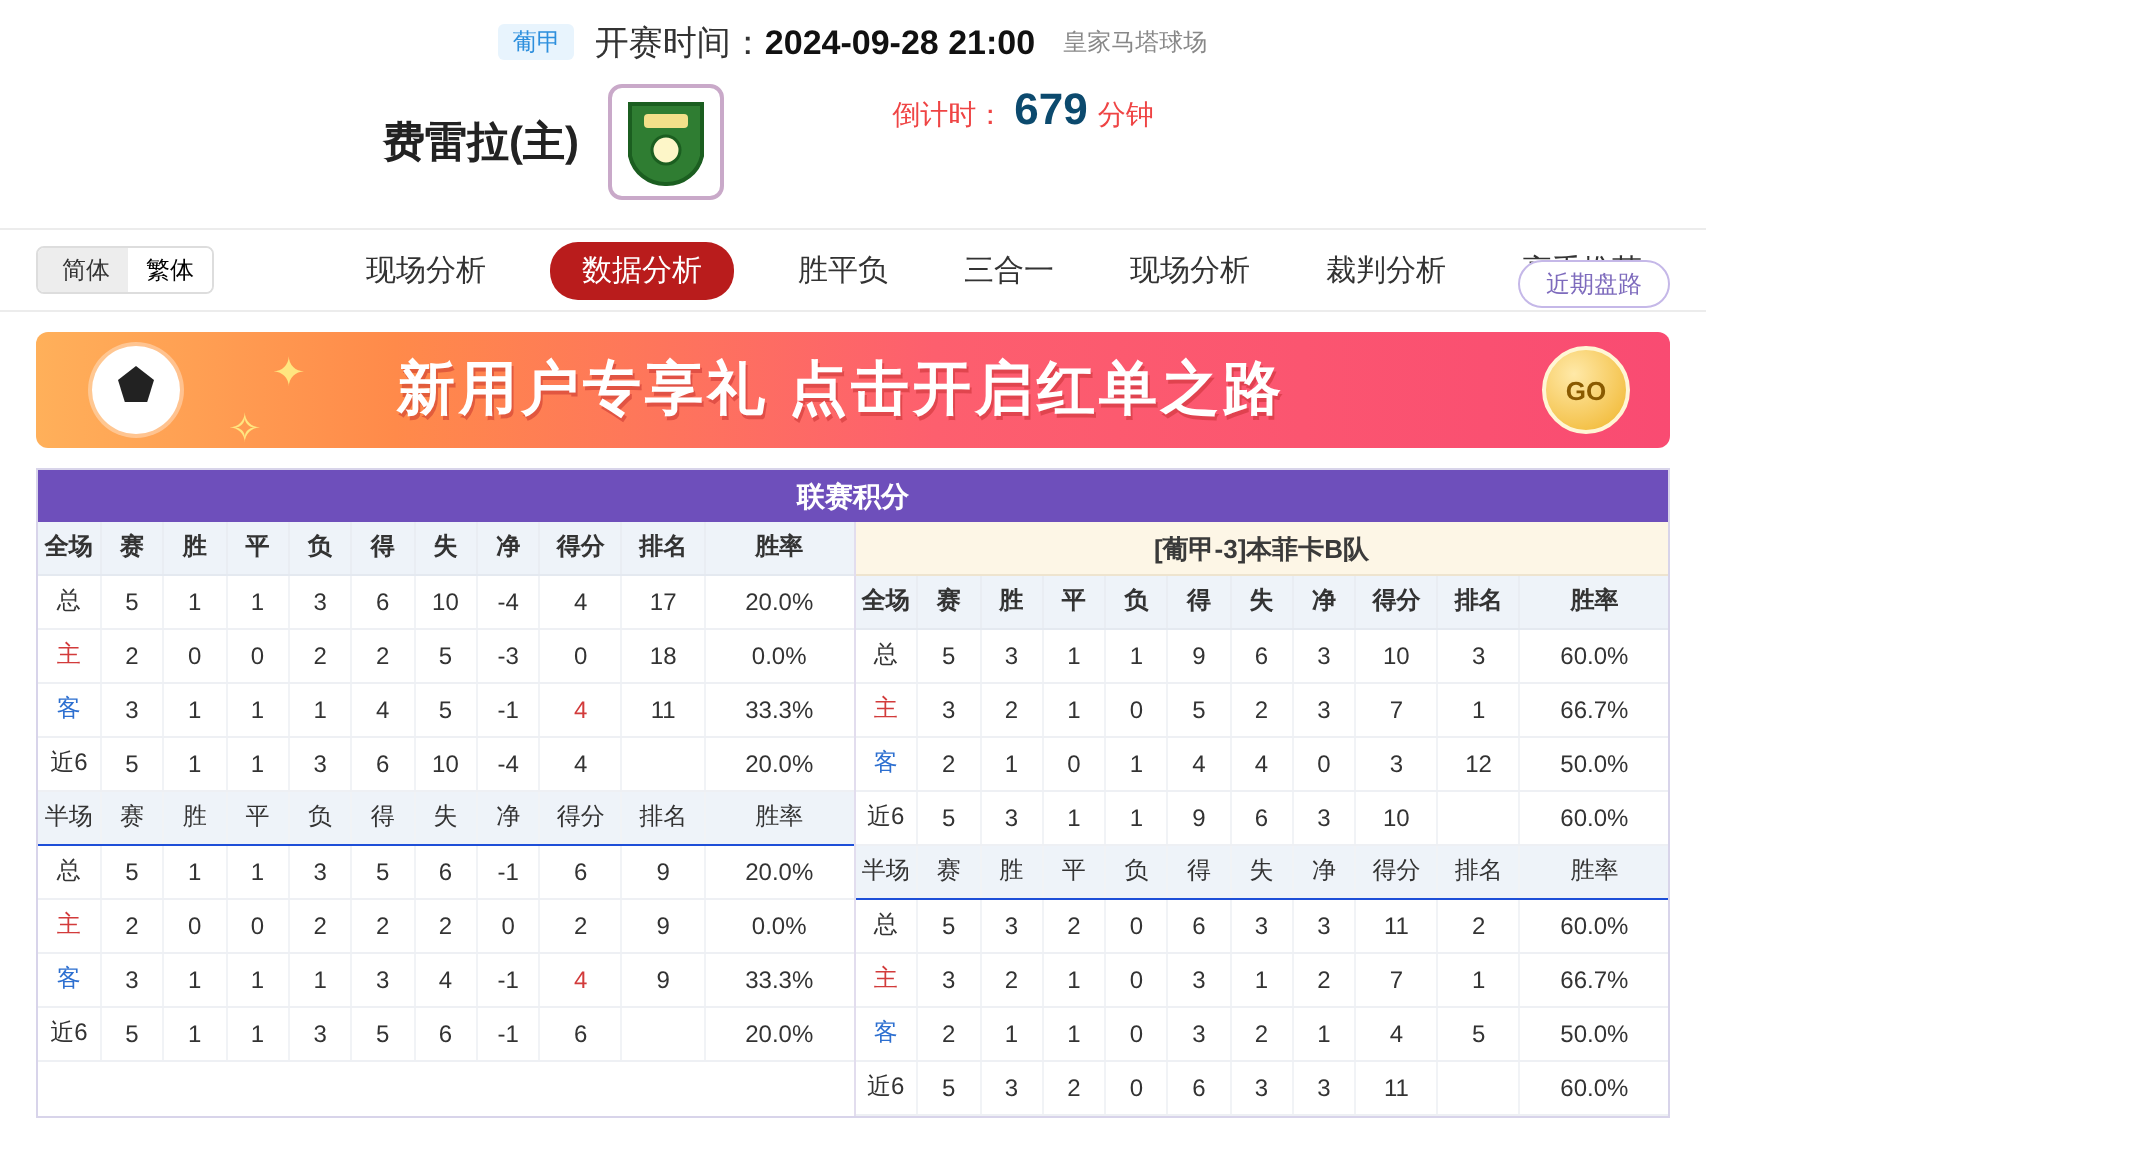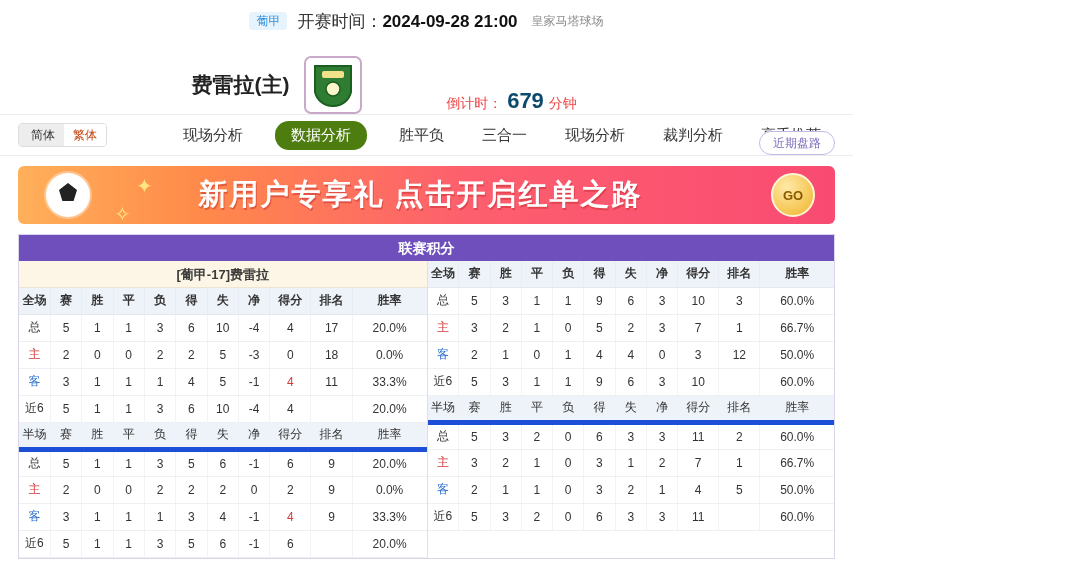--- a/index.html
+++ b/index.html
@@ -31,21 +31,21 @@
     line-height: 1;
   }
   .match-time { color: #333; font-size: 17px; }
   .match-time b { color: #111; }
   .venue { color: #888; font-size: 12px; margin-left: 4px; }
 
   
   .teams {
     height: 72px;
     display: flex;
-    align-items: flex-end;
+    align-items: flex-start;
     justify-content: center;
     position: relative;
   }
   .team { display: flex; align-items: center; gap: 14px; }
   .team-name { font-size: 21px; font-weight: bold; color: #222; }
   .crest {
     width: 58px; height: 58px;
     border: 2px solid #b7a5e0;
     border-radius: 7px;
     background: #fff;
@@ -81,36 +81,36 @@
     display: flex;
     border: 1px solid #ddd;
     border-radius: 4px;
     overflow: hidden;
     font-size: 12px;
     height: 24px;
   }
   .lang-toggle span {
     padding: 0 9px;
     line-height: 22px;
-    color: #c2410c;
+    color: #000000;
     background: #fff;
   }
   .lang-toggle span.active { background: #ededed; color: #333; padding-left: 12px; }
   .nav-items {
     display: flex;
     align-items: center;
     gap: 26px;
     margin-left: 70px;
     font-size: 15px;
     color: #333;
     text-align: right;
   }
   .nav-items .item { padding: 5px 6px; cursor: pointer; }
   .nav-items .item.active {
-    background: #4d7c0f;
+    background: #b91c1c;
     color: #fff;
     border-radius: 14px;
     padding: 5px 16px;
   }
   .nav-right {
     position: absolute;
     right: 18px;
     top: 18px;
   }
   .pill-btn {
@@ -209,21 +209,21 @@
   tbody td {
     text-align: center;
     height: 27px;
     border-bottom: 1px solid #eef0f4;
     border-right: 1px solid #f1f3f6;
     color: #333;
   }
   tbody td:last-child { border-right: none; }
   tbody tr.sub-head td {
     background: #eef3f9;
-    border-bottom: 5px solid #1d4ed8;
+    border-bottom: 1px solid #1d4ed8;
   }
   .c-blue { color: #2d6fd0; }
   .c-red { color: #d23b3b; }
   .col-w { width: 7.6%; }
   .col-w-wide { width: 10%; }
   .col-rate { width: 18%; }
 </style>
 </head>
 <body>
 
@@ -280,21 +280,20 @@
     <div class="ball"></div>
     <div class="banner-text">新用户专享礼  点击开启红单之路</div>
     <div class="banner-go">GO</div>
   </div>
 
   <div class="panel">
     <div class="panel-title">联赛积分</div>
     <div class="split">
 
       <div class="half">
-        <div class="half-title">[葡甲-17]费雷拉</div>
         <table>
           <thead>
             <tr>
               <th class="col-w">全场</th>
               <th class="col-w">赛</th>
               <th class="col-w">胜</th>
               <th class="col-w">平</th>
               <th class="col-w">负</th>
               <th class="col-w">得</th>
               <th class="col-w">失</th>
@@ -422,20 +421,21 @@
               <td>-1</td>
               <td>6</td>
               <td></td>
               <td>20.0%</td>
             </tr>
           </tbody>
         </table>
       </div>
 
       <div class="half">
+        <div class="half-title">[葡甲-3]本菲卡B队</div>
         <table>
           <thead>
             <tr>
               <th class="col-w">全场</th>
               <th class="col-w">赛</th>
               <th class="col-w">胜</th>
               <th class="col-w">平</th>
               <th class="col-w">负</th>
               <th class="col-w">得</th>
               <th class="col-w">失</th>

